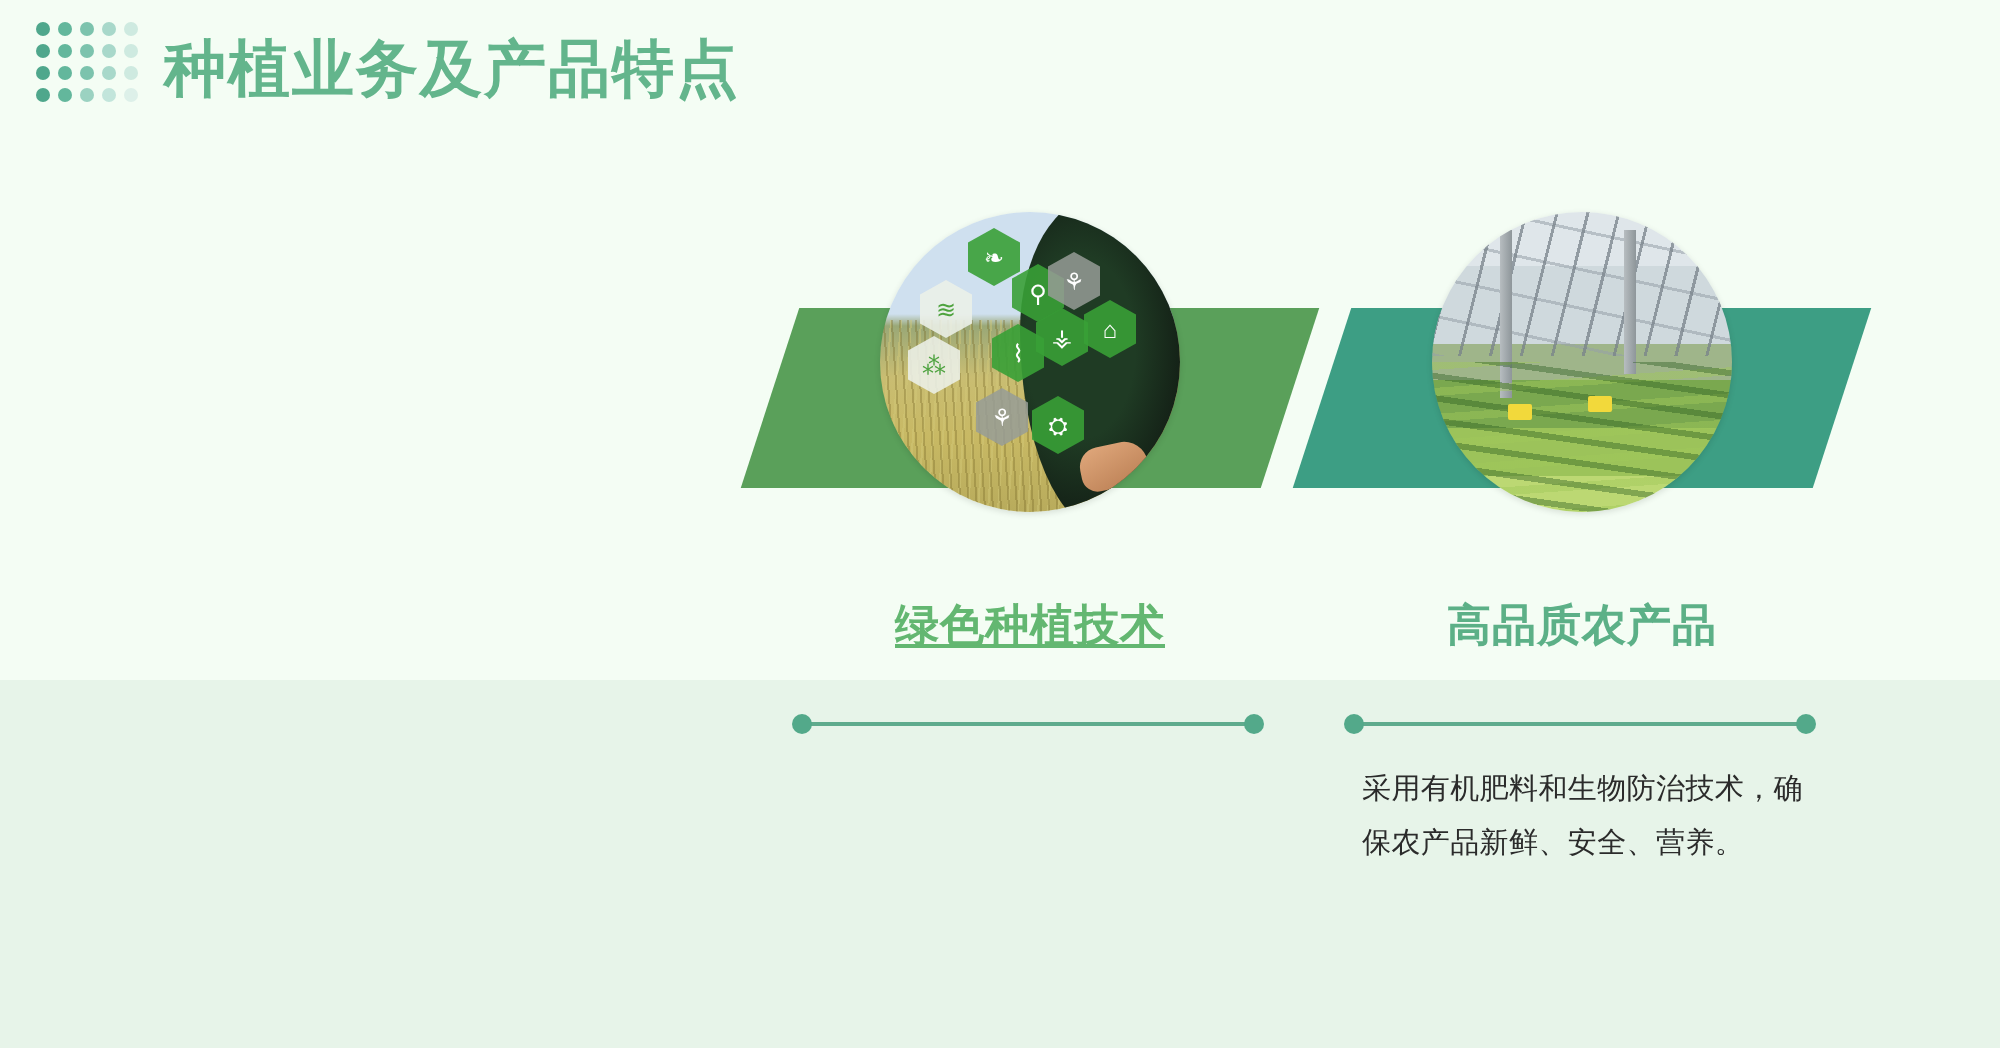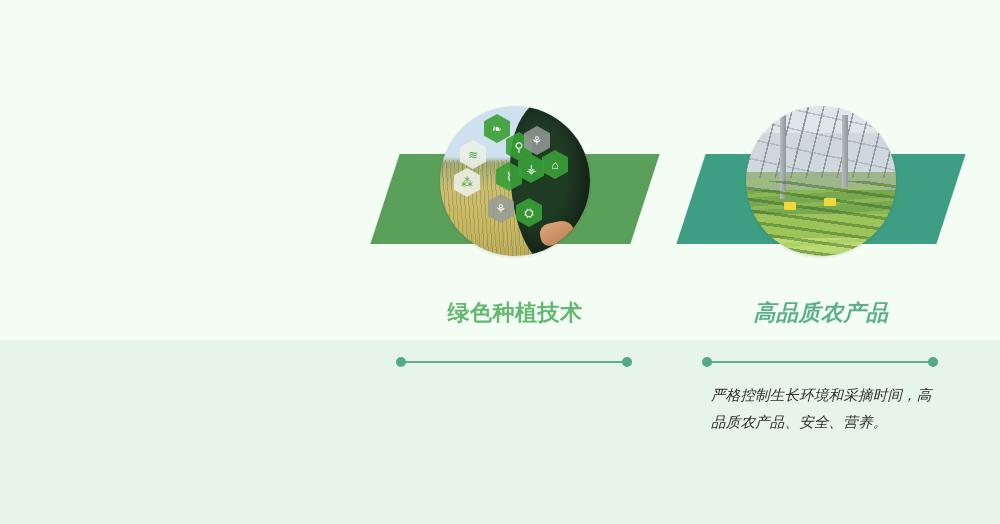--- a/index.html
+++ b/index.html
@@ -45,21 +45,21 @@
 
   
   .cols {
     position: absolute; left: 0; top: 88px; width: 1000px; height: 436px;
   }
   .col {
     position: absolute; top: 0; width: 310px; height: 436px;
   }
   .col-0 { left: 52px; }
   .col-1 { left: 360px; }
-  .col-2 { left: 666px; font-style: italic; }
+  .col-2 { left: 636px; }
 
   
   .para {
     position: absolute; top: 66px; left: 25px;
     width: 260px; height: 90px;
     transform: skewX(-18deg);
   }
 
   
   .photo {
@@ -158,21 +158,21 @@
   }
 
   
   .heading {
     position: absolute; top: 210px; left: 0; width: 310px;
     text-align: center;
     font-size: 22px; font-weight: bold;
     color: #5cb087;
     letter-spacing: .5px;
   }
-  .heading.h2 { color: #63b771; }
+  .heading.h2 { color: #63b771; text-decoration: underline; }
 
   
   .connector {
     position: absolute; top: 268px; left: 36px;
     width: 236px; height: 12px;
   }
   .connector .bar {
     position: absolute; left: 5px; right: 5px; top: 5px; height: 2px;
     background: #5fab8d;
   }
@@ -193,20 +193,45 @@
     letter-spacing: .2px;
   }
 </style>
 </head>
 <body>
 
 <div class="slide">
 
   <div class="band-lower"></div>
 
+  <div class="header">
+    <div class="dot-grid">
+      <i style="background:#4fa78c"></i>
+        <i style="background:#63b79c"></i>
+        <i style="background:#7cc3ad"></i>
+        <i style="background:#a8d8ca"></i>
+        <i style="background:#ceeae0"></i>
+      <i style="background:#4fa78c"></i>
+        <i style="background:#63b79c"></i>
+        <i style="background:#7cc3ad"></i>
+        <i style="background:#a8d8ca"></i>
+        <i style="background:#ceeae0"></i>
+      <i style="background:#4fa78c"></i>
+        <i style="background:#63b79c"></i>
+        <i style="background:#7cc3ad"></i>
+        <i style="background:#a8d8ca"></i>
+        <i style="background:#ceeae0"></i>
+      <i style="background:#4fa78c"></i>
+        <i style="background:#63b79c"></i>
+        <i style="background:#9bd2c1"></i>
+        <i style="background:#c2e5db"></i>
+        <i style="background:#ddf0e9"></i>
+    </div>
+    <div class="title">种植业务及产品特点</div>
+  </div>
 
   <div class="cols">
 
 
     <div class="col col-1">
       <div class="para" style="background:#5aa05a"></div>
 
       <div class="photo">
         <div class="photo-inner">
           <div class="p2-bg"></div>
@@ -253,17 +278,17 @@
       </div>
 
       <div class="heading">高品质农产品</div>
 
       <div class="connector">
         <div class="bar"></div>
           <div class="knob l"></div>
           <div class="knob r"></div>
       </div>
 
-      <div class="body-text">严格控制生长环境和采摘时间，高品质农产品、安全、营养。</div>
+      <div class="body-text">采用有机肥料和生物防治技术，确保农产品新鲜、安全、营养。</div>
     </div>
 
   </div>
 </div>
 
 </body></html>

